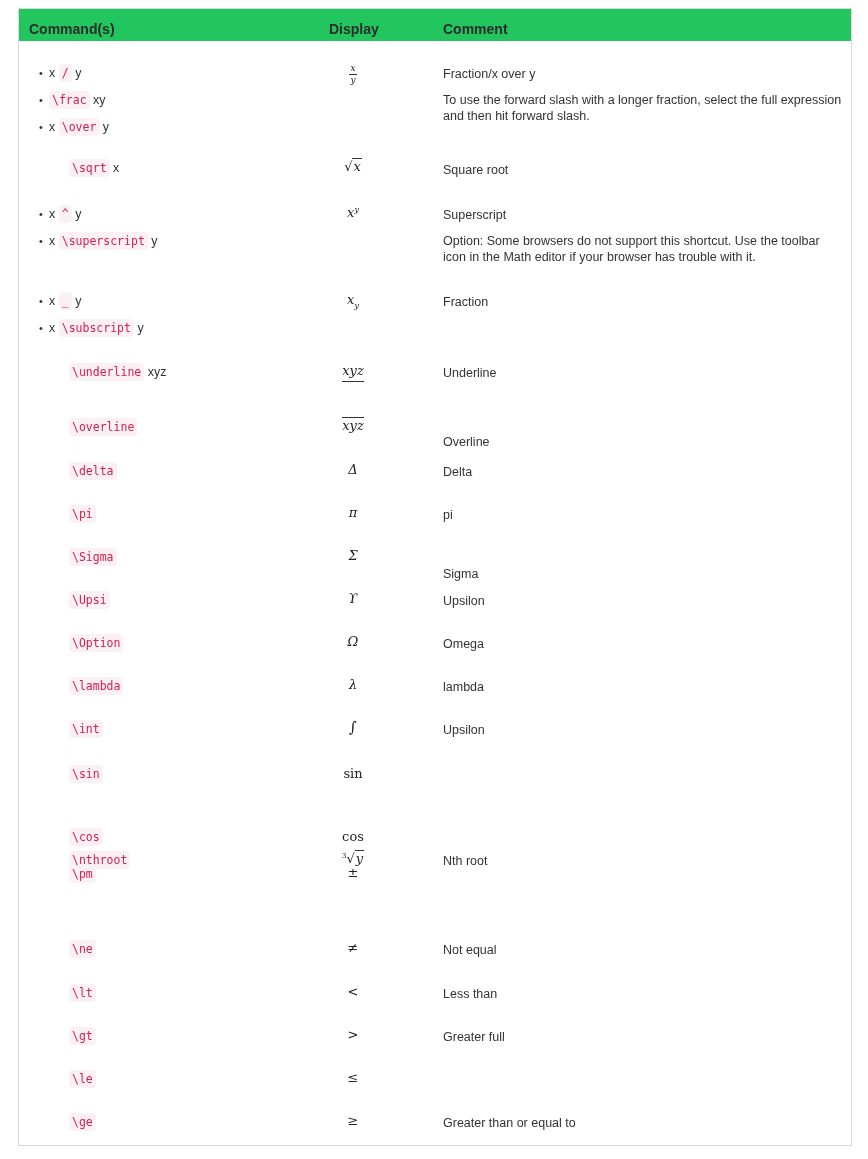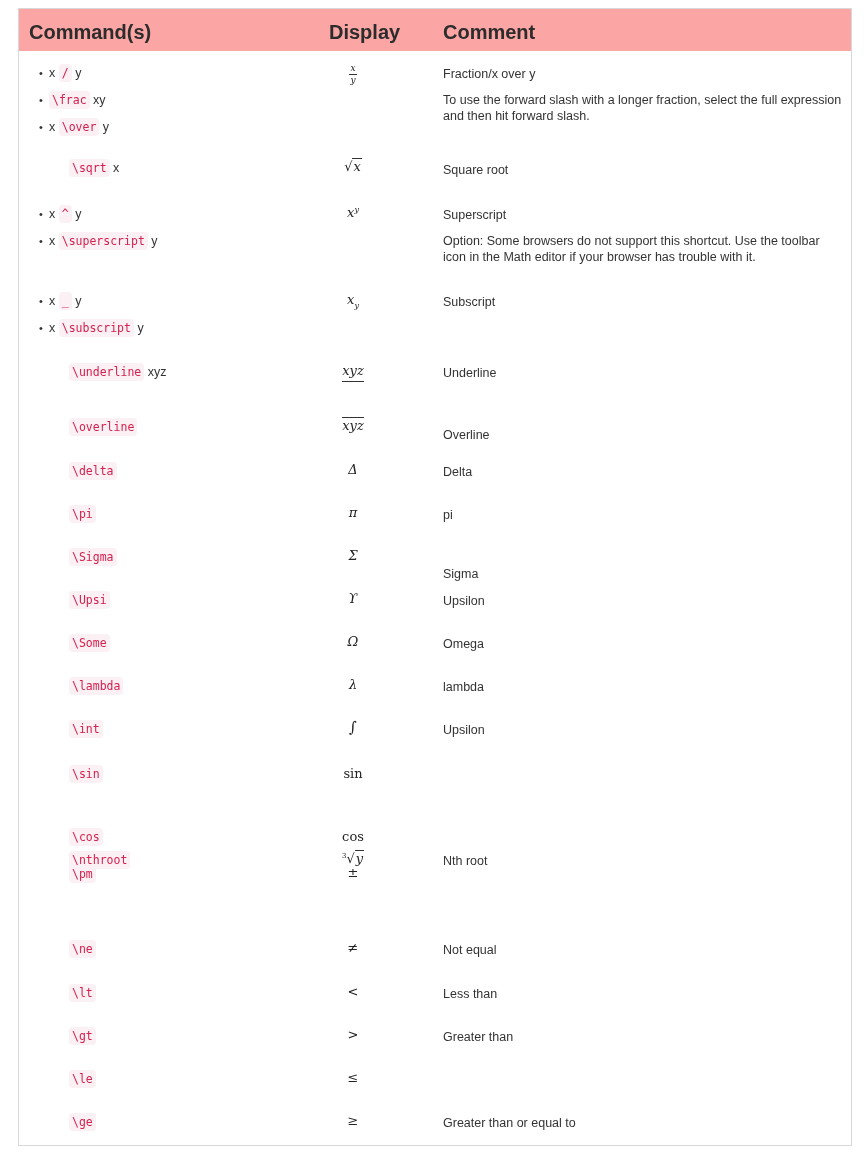--- a/index.html
+++ b/index.html
@@ -2,21 +2,21 @@
 <html><head>
   <meta charset="utf-8">
   <style>
     html, body { margin: 0; padding: 0; background: #ffffff; }
     body { width: 868px; height: 1159px; position: relative; font-family: "Liberation Sans", sans-serif; color: #333333; }
     .table-wrap {
       position: absolute; left: 18px; top: 8px; width: 834px; height: 1138px;
       border: 1px solid #d8d8d8; box-sizing: border-box; overflow: hidden;
     }
     .thead {
-      height: 42px; background: #fca5a5; position: relative; font-weight: bold; font-size: 20px; color: #2c2c2c;
+      height: 32px; background: #22c55e; position: relative; font-weight: bold; font-size: 14px; color: #2c2c2c;
     }
     .thead .h { position: absolute; top: 12px; }
     .row { position: absolute; left: 0; width: 100%; }
     .c1 { position: absolute; left: 10px; margin-left: 40px; }
     .c2 { position: absolute; left: 300px; width: 68px; text-align: center; font-family: "DejaVu Serif", serif; font-size: 13px; color: #222; }
     .c3 { position: absolute; left: 424px; width: 400px; font-size: 12.5px; line-height: 16px; color: #333; }
     .code {
       font-family: "DejaVu Sans Mono", monospace; font-size: 11.5px; color: #d6204f;
       background: #fbf0f3; border-radius: 4px; padding: 2px 3px;
     }
@@ -74,33 +74,33 @@
     <div class="c3" style="top:2px">Superscript</div>
     <div class="c3" style="top:28px">Option: Some browsers do not support this shortcut. Use the toolbar icon in the Math editor if your browser has trouble with it.</div>
   </div>
 
   <div class="row" style="top:283px;height:60px">
     <ul class="cmds" style="top:2px">
       <li><span>x</span> <span class="code">_</span> <span>y</span></li>
       <li><span>x</span> <span class="code">\subscript</span> <span>y</span></li>
     </ul>
     <div class="c2 ital" style="top:0"><span>x</span><sub>y</sub></div>
-    <div class="c3" style="top:2px">Subscript</div>
+    <div class="c3" style="top:2px">Fraction</div>
   </div>
 
   <div class="row" style="top:354px;height:40px">
     <div class="c1 txt" style="top:2px"><span class="code">\underline</span> <span>xyz</span></div>
     <div class="c2" style="top:0"><span class="underl">xyz</span></div>
     <div class="c3" style="top:2px">Underline</div>
   </div>
 
   <div class="row" style="top:409px;height:30px">
     <div class="c1 txt" style="top:2px"><span class="code">\overline</span></div>
     <div class="c2" style="top:0"><span class="overl">xyz</span></div>
-    <div class="c3" style="top:9px">Overline</div>
+    <div class="c3" style="top:16px">Overline</div>
   </div>
 
   <div class="row" style="top:453px;height:30px">
     <div class="c1 txt" style="top:2px"><span class="code">\delta</span></div>
     <div class="c2 ital" style="top:0">Δ</div>
     <div class="c3" style="top:2px">Delta</div>
   </div>
 
   <div class="row" style="top:496px;height:30px">
     <div class="c1 txt" style="top:2px"><span class="code">\pi</span></div>
@@ -114,21 +114,21 @@
     <div class="c3" style="top:18px">Sigma</div>
   </div>
 
   <div class="row" style="top:582px;height:30px">
     <div class="c1 txt" style="top:2px"><span class="code">\Upsi</span></div>
     <div class="c2 ital" style="top:0">ϒ</div>
     <div class="c3" style="top:2px">Upsilon</div>
   </div>
 
   <div class="row" style="top:625px;height:30px">
-    <div class="c1 txt" style="top:2px"><span class="code">\Some</span></div>
+    <div class="c1 txt" style="top:2px"><span class="code">\Option</span></div>
     <div class="c2 ital" style="top:0">Ω</div>
     <div class="c3" style="top:2px">Omega</div>
   </div>
 
   <div class="row" style="top:668px;height:30px">
     <div class="c1 txt" style="top:2px"><span class="code">\lambda</span></div>
     <div class="c2 ital" style="top:0">λ</div>
     <div class="c3" style="top:2px">lambda</div>
   </div>
 
@@ -169,21 +169,21 @@
 
   <div class="row" style="top:931px;height:30px">
     <div class="c1 txt" style="top:2px"><span class="code">\ne</span></div>
     <div class="c2" style="top:0">≠</div>
     <div class="c3" style="top:2px">Not equal</div>
   </div>
 
   <div class="row" style="top:1018px;height:30px">
     <div class="c1 txt" style="top:2px"><span class="code">\gt</span></div>
     <div class="c2" style="top:0">&gt;</div>
-    <div class="c3" style="top:2px">Greater than</div>
+    <div class="c3" style="top:2px">Greater full</div>
   </div>
 
   <div class="row" style="top:1061px;height:30px">
     <div class="c1 txt" style="top:2px"><span class="code">\le</span></div>
     <div class="c2" style="top:0">≤</div>
   </div>
 
   <div class="row" style="top:1104px;height:30px">
     <div class="c1 txt" style="top:2px"><span class="code">\ge</span></div>
     <div class="c2" style="top:0">≥</div>

